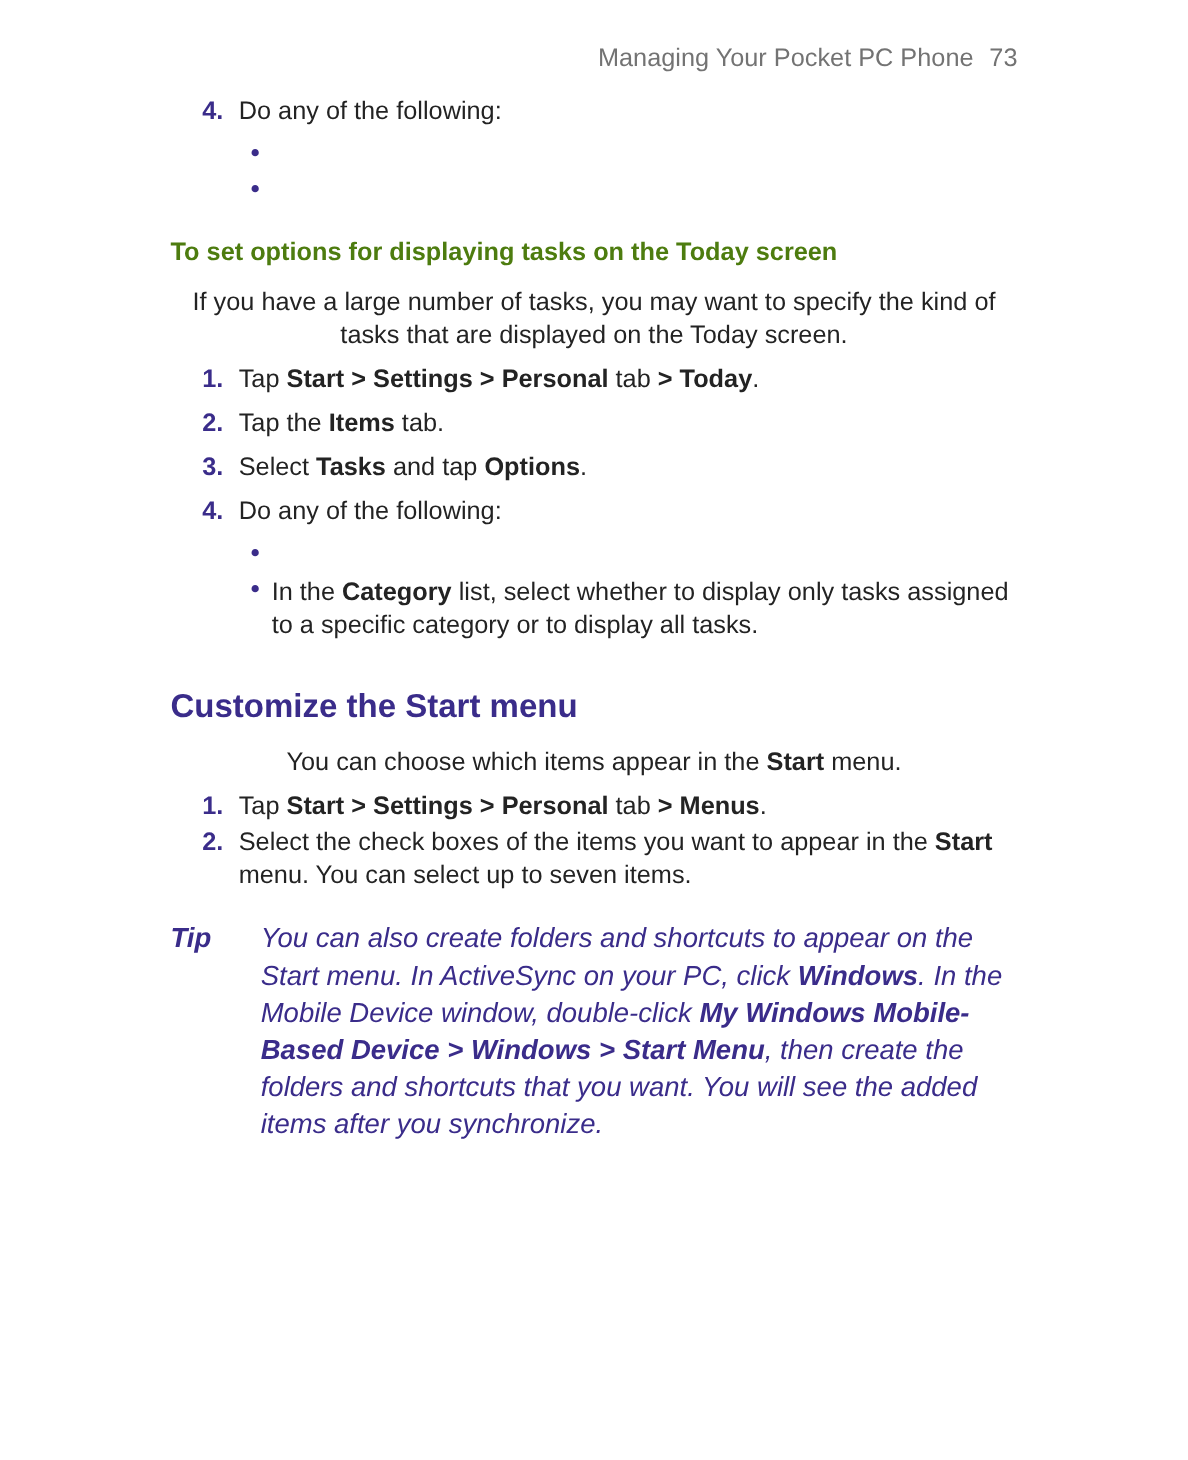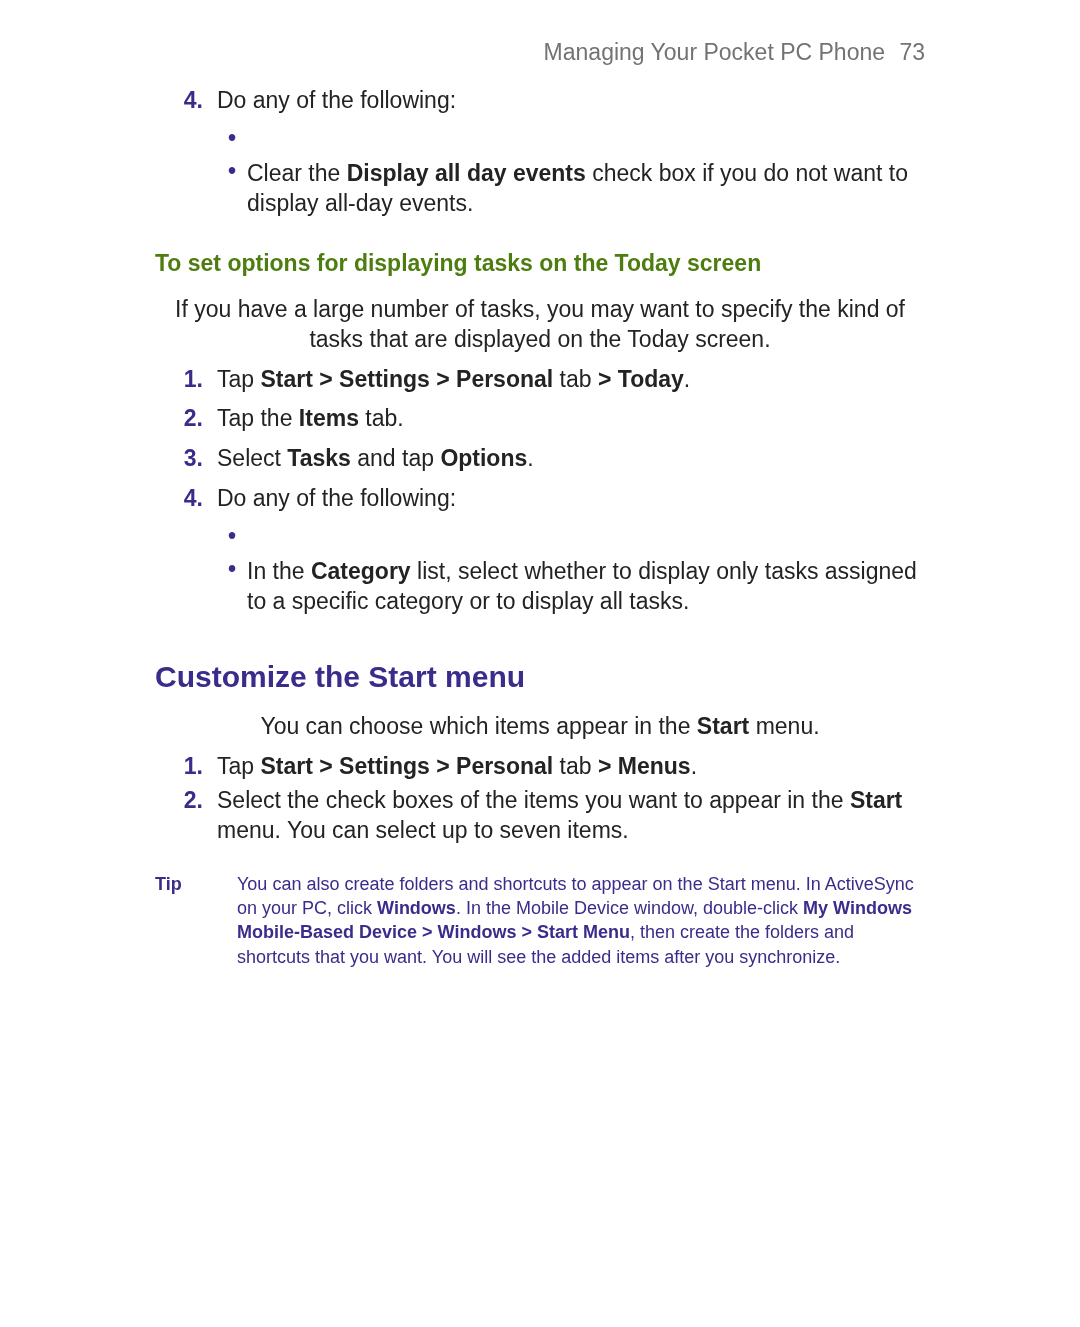--- a/index.html
+++ b/index.html
@@ -73,22 +73,23 @@
     color: #3a2c8a;
     font-weight: 700;
     font-size: 30px;
     margin: 40px 0 2px 0;
   }
   .tip-row {
     display: flex;
     align-items: flex-start;
     margin: 26px 0 0 0;
     color: #3a2c8a;
-    font-size: 18px;
+    font-size: 25px;
     line-height: 1.35;
+    font-style: italic;
   }
   .tip-label {
     width: 82px;
     flex: 0 0 82px;
     font-weight: 700;
   }
   .tip-body { flex: 1; }
   strong { font-weight: 700; }
 </style>
 </head>
@@ -103,23 +104,20 @@
   <div class="ol-num">4.</div>
   <div class="ol-body">Do any of the following:</div>
 </div>
 
 <div class="bul-item">
   <div class="bul-mark">•</div>
 </div>
 
 <div class="bul-item">
   <div class="bul-mark">•</div>
-  <div class="bul-body">
-    <span>Clear the </span><strong>Display all day events</strong><span> check box if you do not want to display all-day events.</span>
-  </div>
 </div>
 
 <div class="sub-heading">To set options for displaying tasks on the Today screen</div>
 <div class="para">If you have a large number of tasks, you may want to specify the kind of tasks that are displayed on the Today screen.</div>
 
 <div class="ol-item">
   <div class="ol-num">1.</div>
   <div class="ol-body">
     <span>Tap </span><strong>Start &gt; Settings &gt; Personal</strong><span> tab </span><strong>&gt; Today</strong><span>.</span>
   </div>

